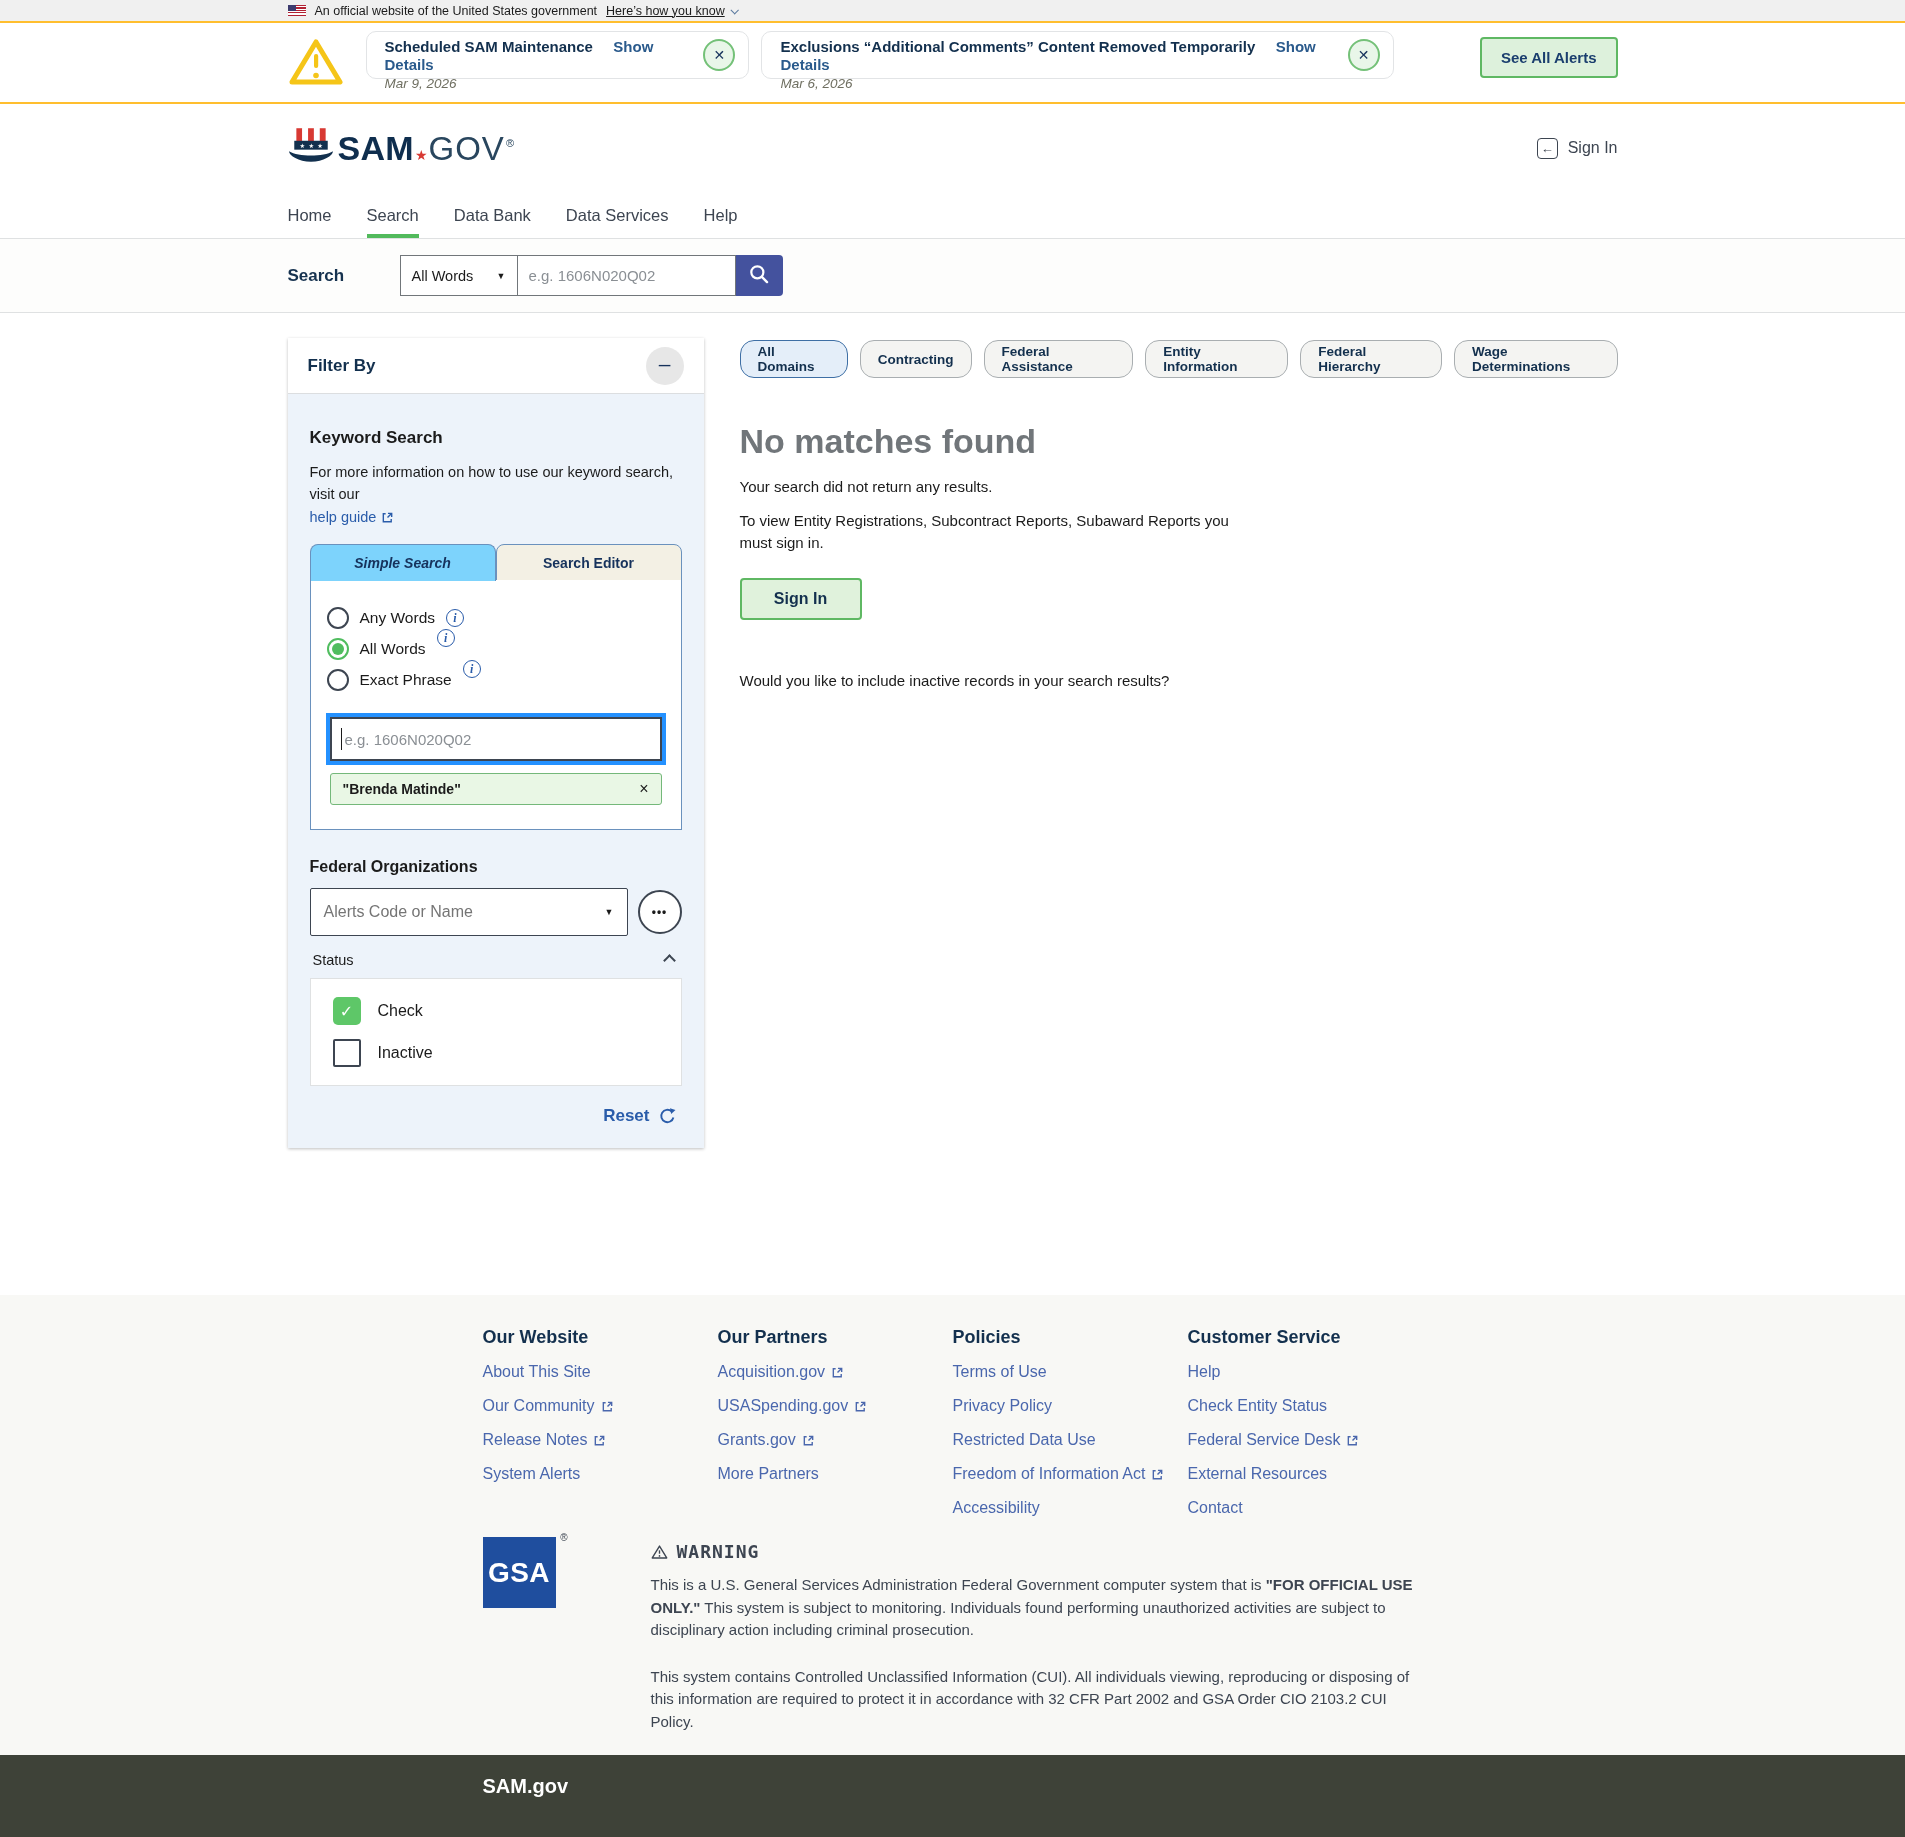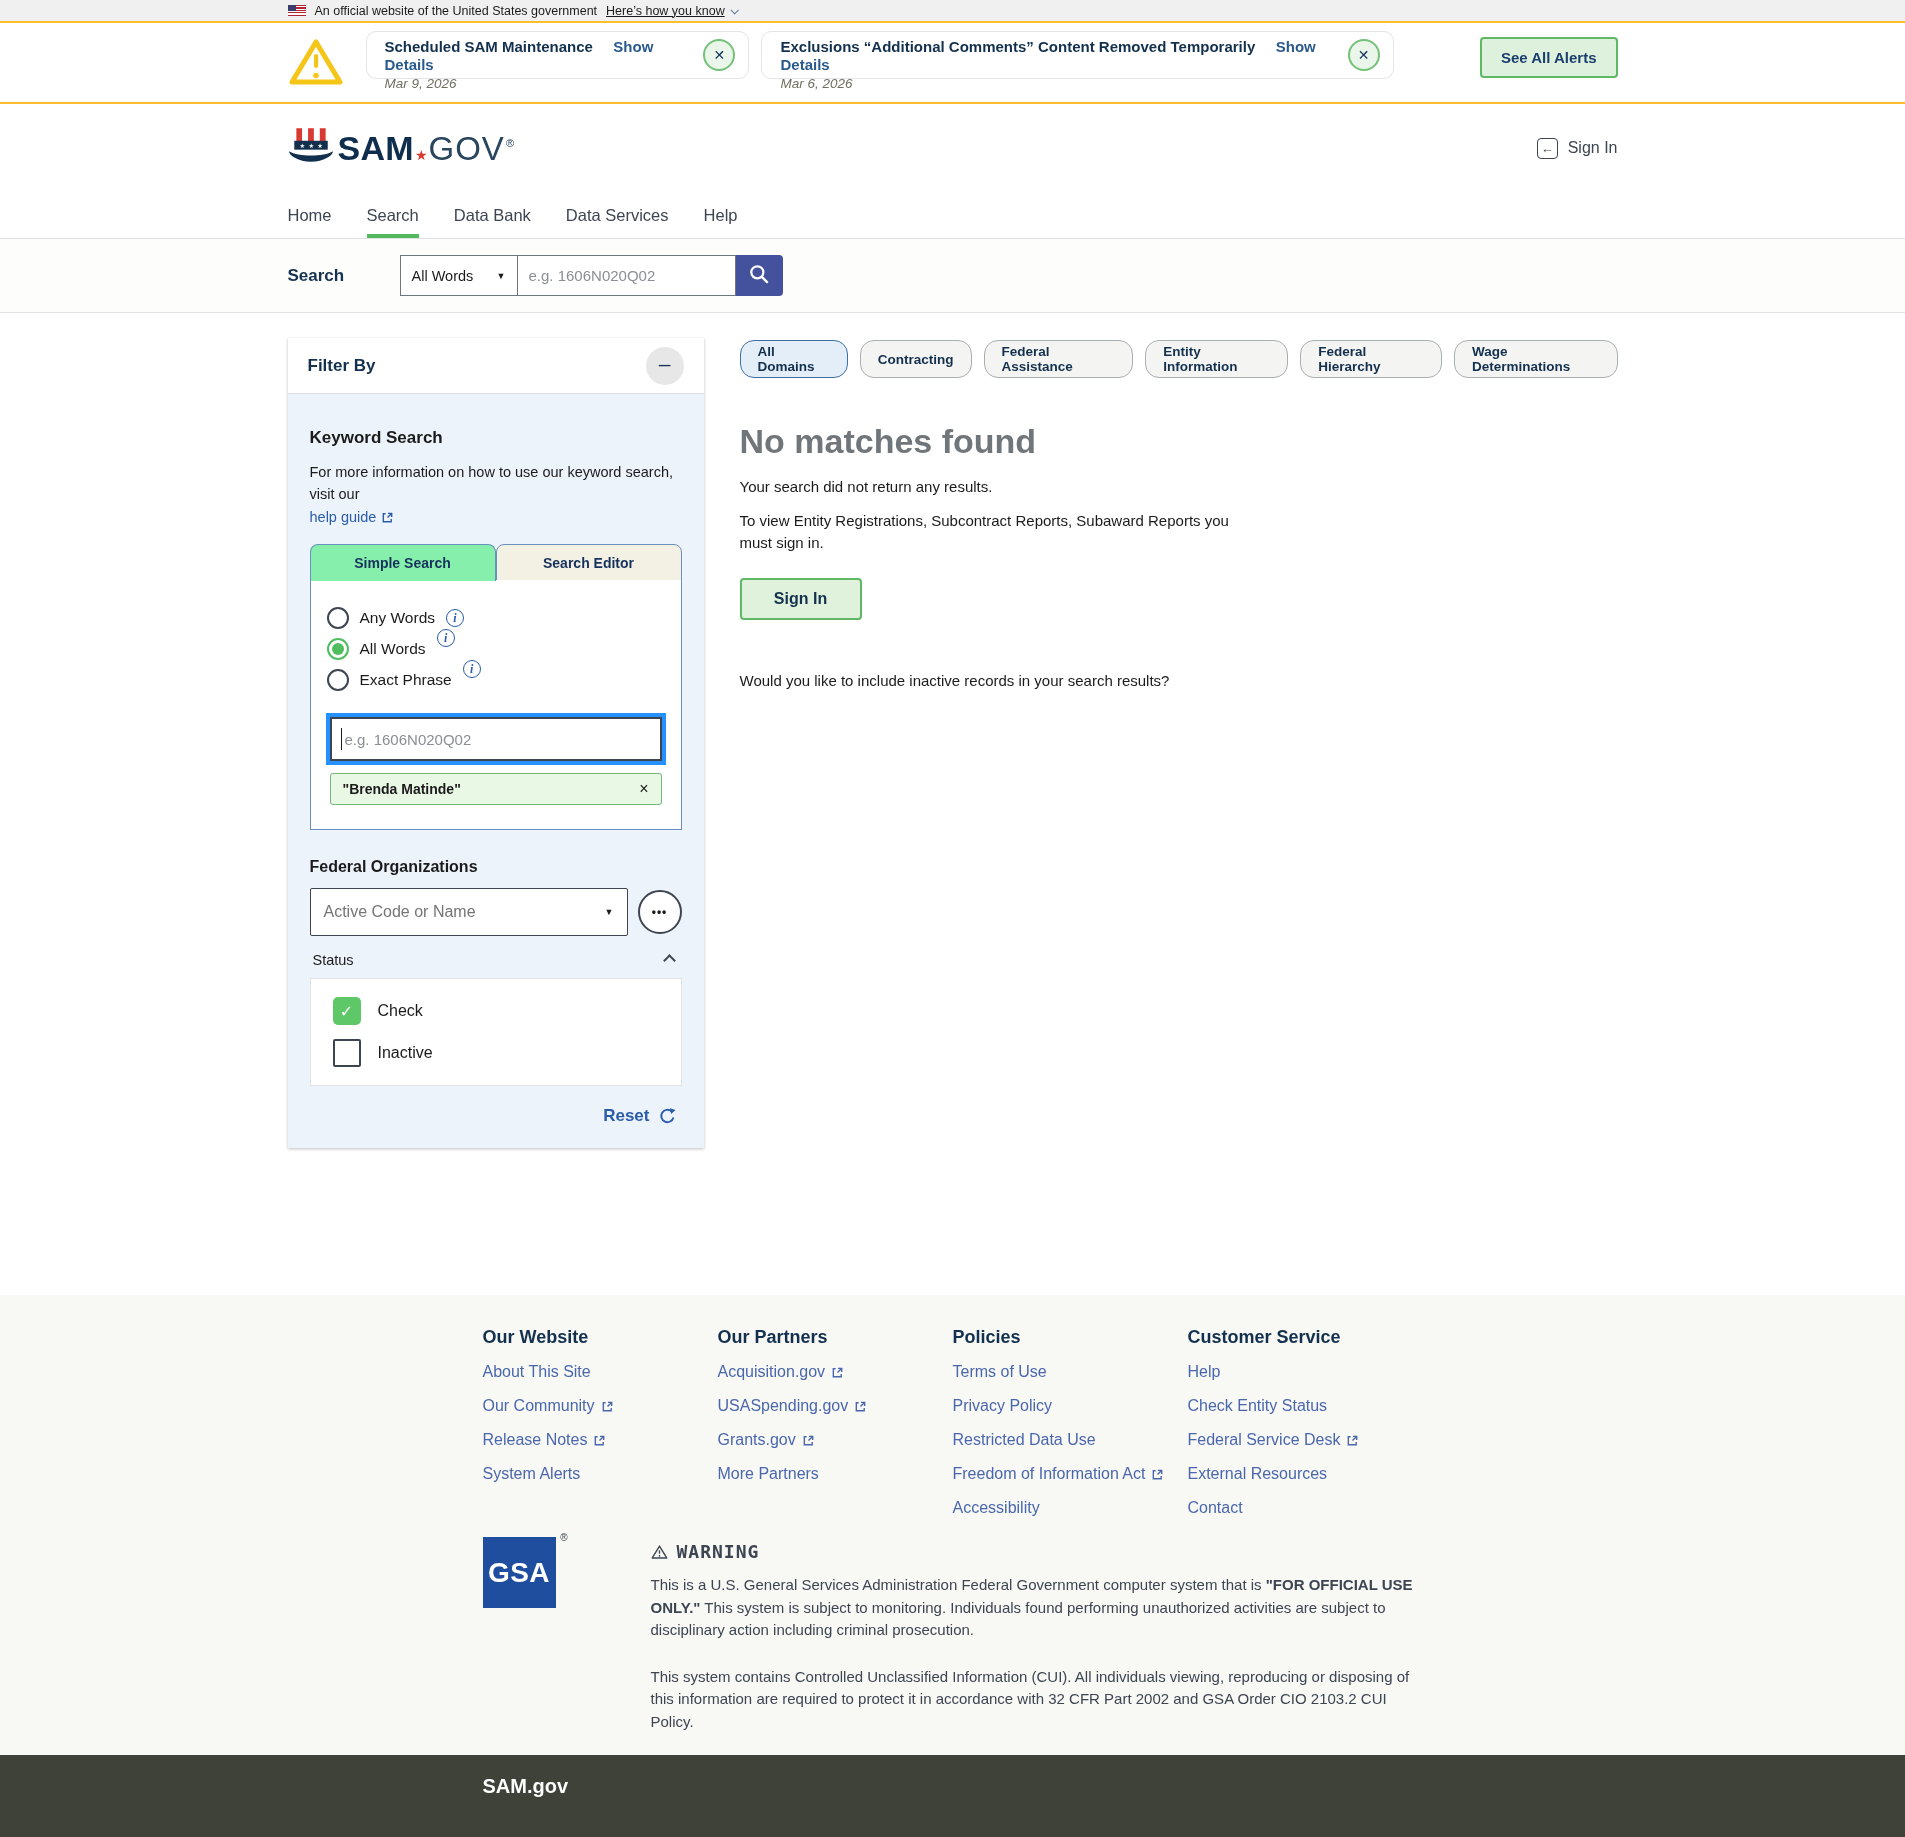--- a/index.html
+++ b/index.html
@@ -74,21 +74,21 @@
   .filter-head { background:#fff; height:56px; display:flex; align-items:center; justify-content:space-between; padding:0 20px; border-bottom:1px solid #dcdee0; }
   .filter-title { font-size:17px; font-weight:bold; color:#13304e; }
   .collapse-btn { width:38px; height:38px; border-radius:50%; background:#e7e7e7; border:none; font-size:21px; color:#16325c; display:flex; align-items:center; justify-content:center; padding:0 0 3px; }
   .filter-body { padding:34px 22px 16px; }
   .kw-heading { font-size:17px; font-weight:bold; color:#1b1b1b; margin:0 0 13px; }
   .kw-info { font-size:14.5px; line-height:1.55; margin:0 0 16px; }
   .help-link { color:#2a5caa; display:inline-flex; align-items:center; gap:5px; }
   .tabs { display:flex; }
   .tab { flex:1; height:37px; display:flex; align-items:center; justify-content:center; font-size:14px; font-weight:bold; color:#16325c;
     border:1px solid #6a91bd; border-radius:8px 8px 0 0; background:#f3f0e4; }
-  .tab.active { background:#86efac; border-bottom:none; position:relative; z-index:2; }
+  .tab.active { background:#7dd3fc; border-bottom:none; position:relative; z-index:2;font-style:italic; }
   .tab-box { background:#fff; border:1px solid #6a91bd; border-top:none; margin-top:-1px; padding:18px 16px 24px; position:relative; z-index:1; }
   .radio-row { display:flex; align-items:center; margin:9px 0; gap:11px; cursor:pointer; }
   .radio { width:22px; height:22px; border-radius:50%; border:2px solid #3d4551; background:#fff; flex-shrink:0; position:relative; }
   .radio.checked { border-color:#50bd5f; }
   .radio.checked::after { content:""; position:absolute; inset:3px; border-radius:50%; background:#50bd5f; }
   .radio-label { font-size:15.5px; }
   .info-i { width:18px; height:18px; border-radius:50%; border:1.5px solid #2a5caa; color:#2a5caa; font-family:"Liberation Serif",serif;
     font-style:italic; font-weight:bold; font-size:12px; display:inline-flex; align-items:center; justify-content:center; flex-shrink:0; }
   .raised { position:relative; top:-11px; }
   .kw-input-wrap { position:relative; margin:26px 3px 0; }
@@ -313,21 +313,21 @@
           </div>
           <div class="chip">
             <span class="chip-label">"Brenda Matinde"</span>
             <span class="chip-x">×</span>
           </div>
         </div>
 
         <h4 class="orgs-heading">Federal Organizations</h4>
         <div class="org-row">
           <div class="org-select">
-            <span class="org-ph">Active Code or Name</span>
+            <span class="org-ph">Alerts Code or Name</span>
             <span class="caret">▼</span>
           </div>
           <button class="ellipsis-btn">
               <span>•••</span>
             </button>
         </div>
 
         <div class="status-row">
           <span class="status-label">Status</span>
           <span class="chev-up"></span>

